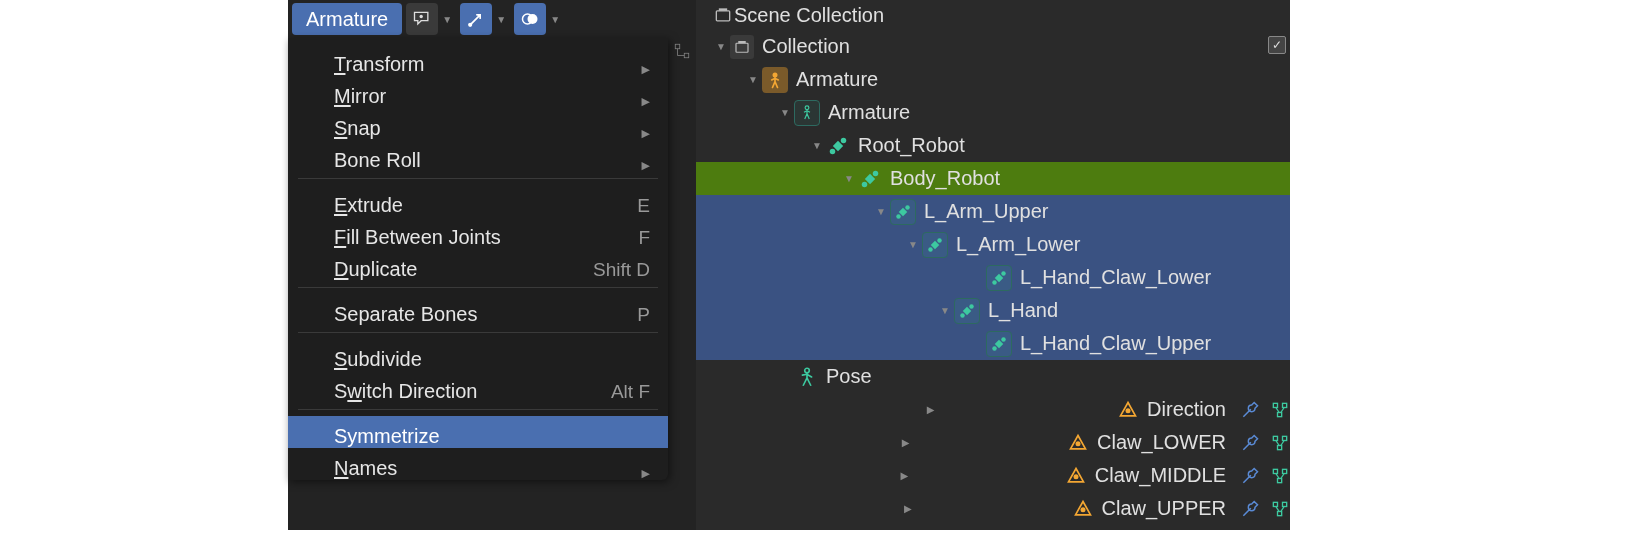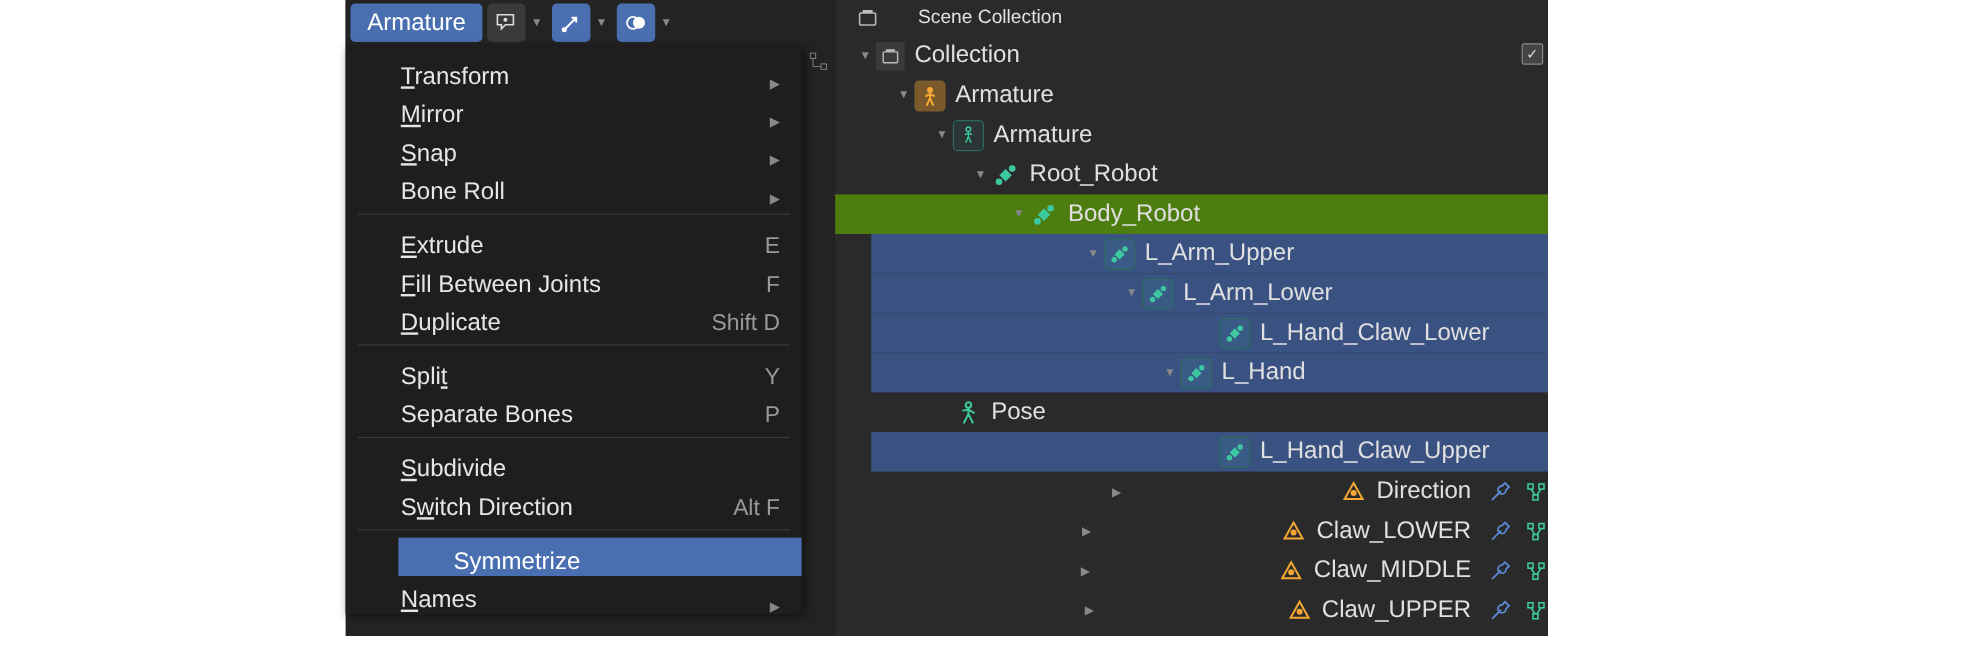--- a/index.html
+++ b/index.html
@@ -6,30 +6,30 @@
 body { background: #fff; width: 1650px; height: 551px; overflow: hidden; }
 .app { position: absolute; left: 288px; top: 0; width: 1002px; height: 530px; background: #232323; display: flex; }
 .left { width: 408px; height: 100%; position: relative; }
 .header-bar { height: 38px; display: flex; align-items: center; padding: 4px; gap: 4px; background: #232323; }
 .hdr-btn { background: #4a6fb0; color: #fff; height: 32px; padding: 0 14px; border-radius: 4px; display: flex; align-items: center; font-size: 20px; cursor: pointer; }
 .tool-btn { background: #3a3a3a; width: 32px; height: 32px; border-radius: 4px; display: flex; align-items: center; justify-content: center; color: #cfcfcf; cursor: pointer; }
 .tool-group { display: flex; align-items: center; }
 .tool-group .dd { width: 18px; display: flex; justify-content: center; color: #888; font-size: 10px; }
 .dropdown { position: absolute; left: 0; top: 38px; width: 380px; background: #1e1e1e; border-radius: 0 0 6px 0; box-shadow: 2px 2px 8px rgba(0,0,0,.5); padding: 6px 0 0 0; }
 .mi { display: flex; align-items: flex-end; height: 32px; padding: 0 18px 0 46px; color: #e6e6e6; font-size: 20px; cursor: pointer; position: relative; }
-.mi.hi { background: #4a6fb0; color: #fff; margin-left: 44px; }
+.mi.hi { background: #4a6fb0; color: #fff; }
 .mi .u { text-decoration: underline; text-underline-offset: 2px; }
 .mi .sub { margin-left: auto; color: #888; font-size: 11px; }
 .mi .sc { margin-left: auto; color: #999; font-size: 19px; }
 .sep { height: 1px; background: #3a3a3a; margin: 6px 10px; }
 .right { flex: 1; background: #2a2a2a; }
-.root-row { display: flex; align-items: center; height: 30px; padding-left: 16px; color: #e0e0e0; font-size: 16px; position: relative; gap: 31px; }
+.root-row { display: flex; align-items: center; height: 30px; padding-left: 16px; color: #e0e0e0; font-size: 20px; position: relative; }
 .tree { }
 .tr { display: flex; align-items: center; height: 33px; color: #e0e0e0; font-size: 20px; position: relative; }
-.tr.sel { background: #3a5282; margin-left: 30px; }
+.tr.sel { background: #3a5282; }
 .tr .tw { width: 14px; color: #888; font-size: 10px; display: flex; justify-content: center; margin-right: 2px; }
 .tr .tw.right::before { content: "▶"; }
 .tr .tw.down::before { content: "▼"; }
 .tr .lbl { margin-left: 8px; }
 .pad { display: inline-block; }
 .bone-ic { width: 24px; height: 24px; display: flex; align-items: center; justify-content: center; }
 .bone-box { width: 26px; height: 26px; border: 1px solid #2d6a60; border-radius: 4px; display: flex; align-items: center; justify-content: center; background: rgba(60,200,180,.08); }
 svg { display: block; }
 .arm-ic { width: 26px; height: 26px; border-radius: 4px; background: #7a5a2a; display: flex; align-items: center; justify-content: center; }
 .pose-ic { color: #3dc9a0; margin-left: 2px; }
@@ -101,24 +101,20 @@
         <div class="mi">
           <span><span class="u">F</span>ill Between Joints</span>
           <span class="sc">F</span>
         </div>
         <div class="mi">
           <span><span class="u">D</span>uplicate</span>
           <span class="sc">Shift D</span>
         </div>
         <div class="sep"></div>
         <div class="mi">
-          <span>Spli<span class="u">t</span></span>
-          <span class="sc">Y</span>
-        </div>
-        <div class="mi">
           <span>Separate Bones</span>
           <span class="sc">P</span>
         </div>
         <div class="sep"></div>
         <div class="mi">
           <span><span class="u">S</span>ubdivide</span>
         </div>
         <div class="mi">
           <span>S<span class="u">w</span>itch Direction</span>
           <span class="sc">Alt F</span>
@@ -262,43 +258,43 @@
         <span class="bone-box">
           <svg width="18" height="18" viewBox="0 0 24 24">
               <circle cx="6" cy="18" r="3" fill="#3dc9a0"></circle>
               <circle cx="18" cy="6" r="3" fill="#3dc9a0"></circle>
               <rect x="8" y="8" width="8" height="8" fill="#3dc9a0" transform="rotate(45 12 12)"></rect>
             </svg>
         </span>
         <span class="lbl">L_Hand</span>
       </div>
 
+      <div class="tr sel">
+        <span class="pad" style="width:290px"></span>
+        <span class="bone-box">
+          <svg width="18" height="18" viewBox="0 0 24 24">
+              <circle cx="6" cy="18" r="3" fill="#3dc9a0"></circle>
+              <circle cx="18" cy="6" r="3" fill="#3dc9a0"></circle>
+              <rect x="8" y="8" width="8" height="8" fill="#3dc9a0" transform="rotate(45 12 12)"></rect>
+            </svg>
+        </span>
+        <span class="lbl">L_Hand_Claw_Upper</span>
+      </div>
+
       <div class="tr">
         <span class="pad" style="width:98px"></span>
         <span class="pose-ic">
           <svg width="22" height="22" viewBox="0 0 24 24">
               <circle cx="12" cy="5" r="2.5" fill="none" stroke="#3dc9a0" stroke-width="1.8"></circle>
               <path d="M12 8 L12 13 M7 10 L12 9 L17 12 M8 21 L12 13 L16 21" stroke="#3dc9a0" stroke-width="1.8" fill="none" stroke-linecap="round"></path>
             </svg>
         </span>
         <span class="lbl">Pose</span>
       </div>
 
-      <div class="tr sel">
-        <span class="pad" style="width:290px"></span>
-        <span class="bone-box">
-          <svg width="18" height="18" viewBox="0 0 24 24">
-              <circle cx="6" cy="18" r="3" fill="#3dc9a0"></circle>
-              <circle cx="18" cy="6" r="3" fill="#3dc9a0"></circle>
-              <rect x="8" y="8" width="8" height="8" fill="#3dc9a0" transform="rotate(45 12 12)"></rect>
-            </svg>
-        </span>
-        <span class="lbl">L_Hand_Claw_Upper</span>
-      </div>
-
       <div class="tr">
         <span class="pad" style="width:50px"></span>
         <span class="tw right"></span>
         <span class="vg-ic">
           <svg width="20" height="20" viewBox="0 0 24 24">
               <path d="M12 3 L21 19 L3 19 Z" fill="none" stroke="#f4a733" stroke-width="2"></path>
               <circle cx="12" cy="13" r="3" fill="#f4a733"></circle>
             </svg>
         </span>
         <span class="lbl">Direction</span>

